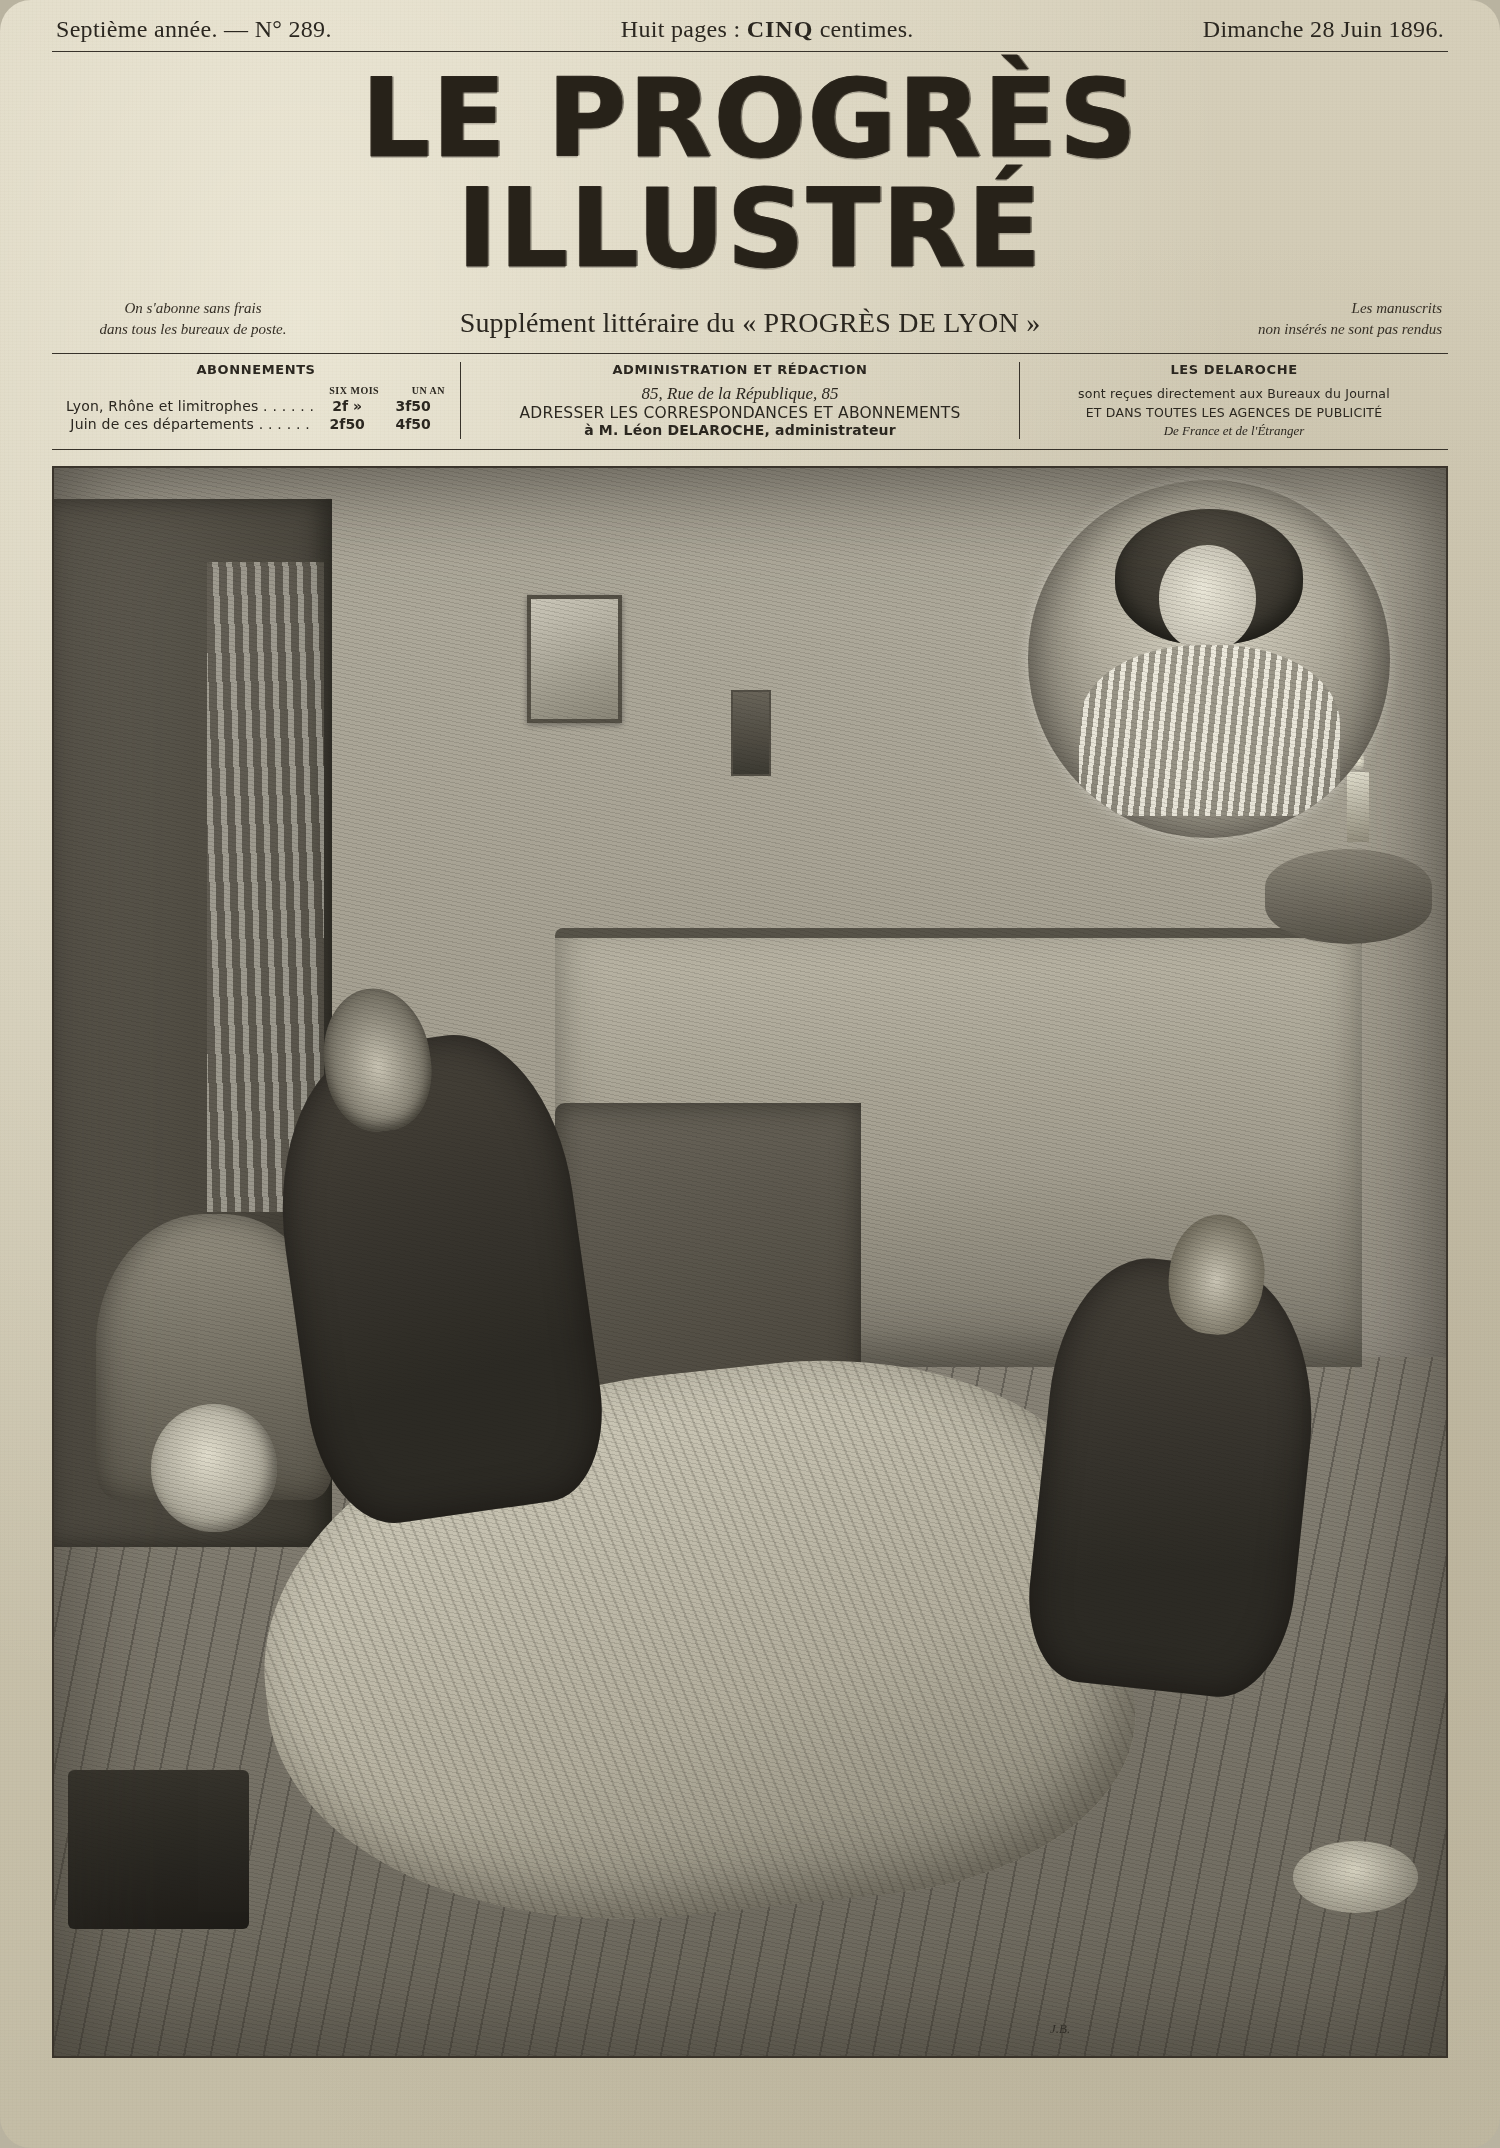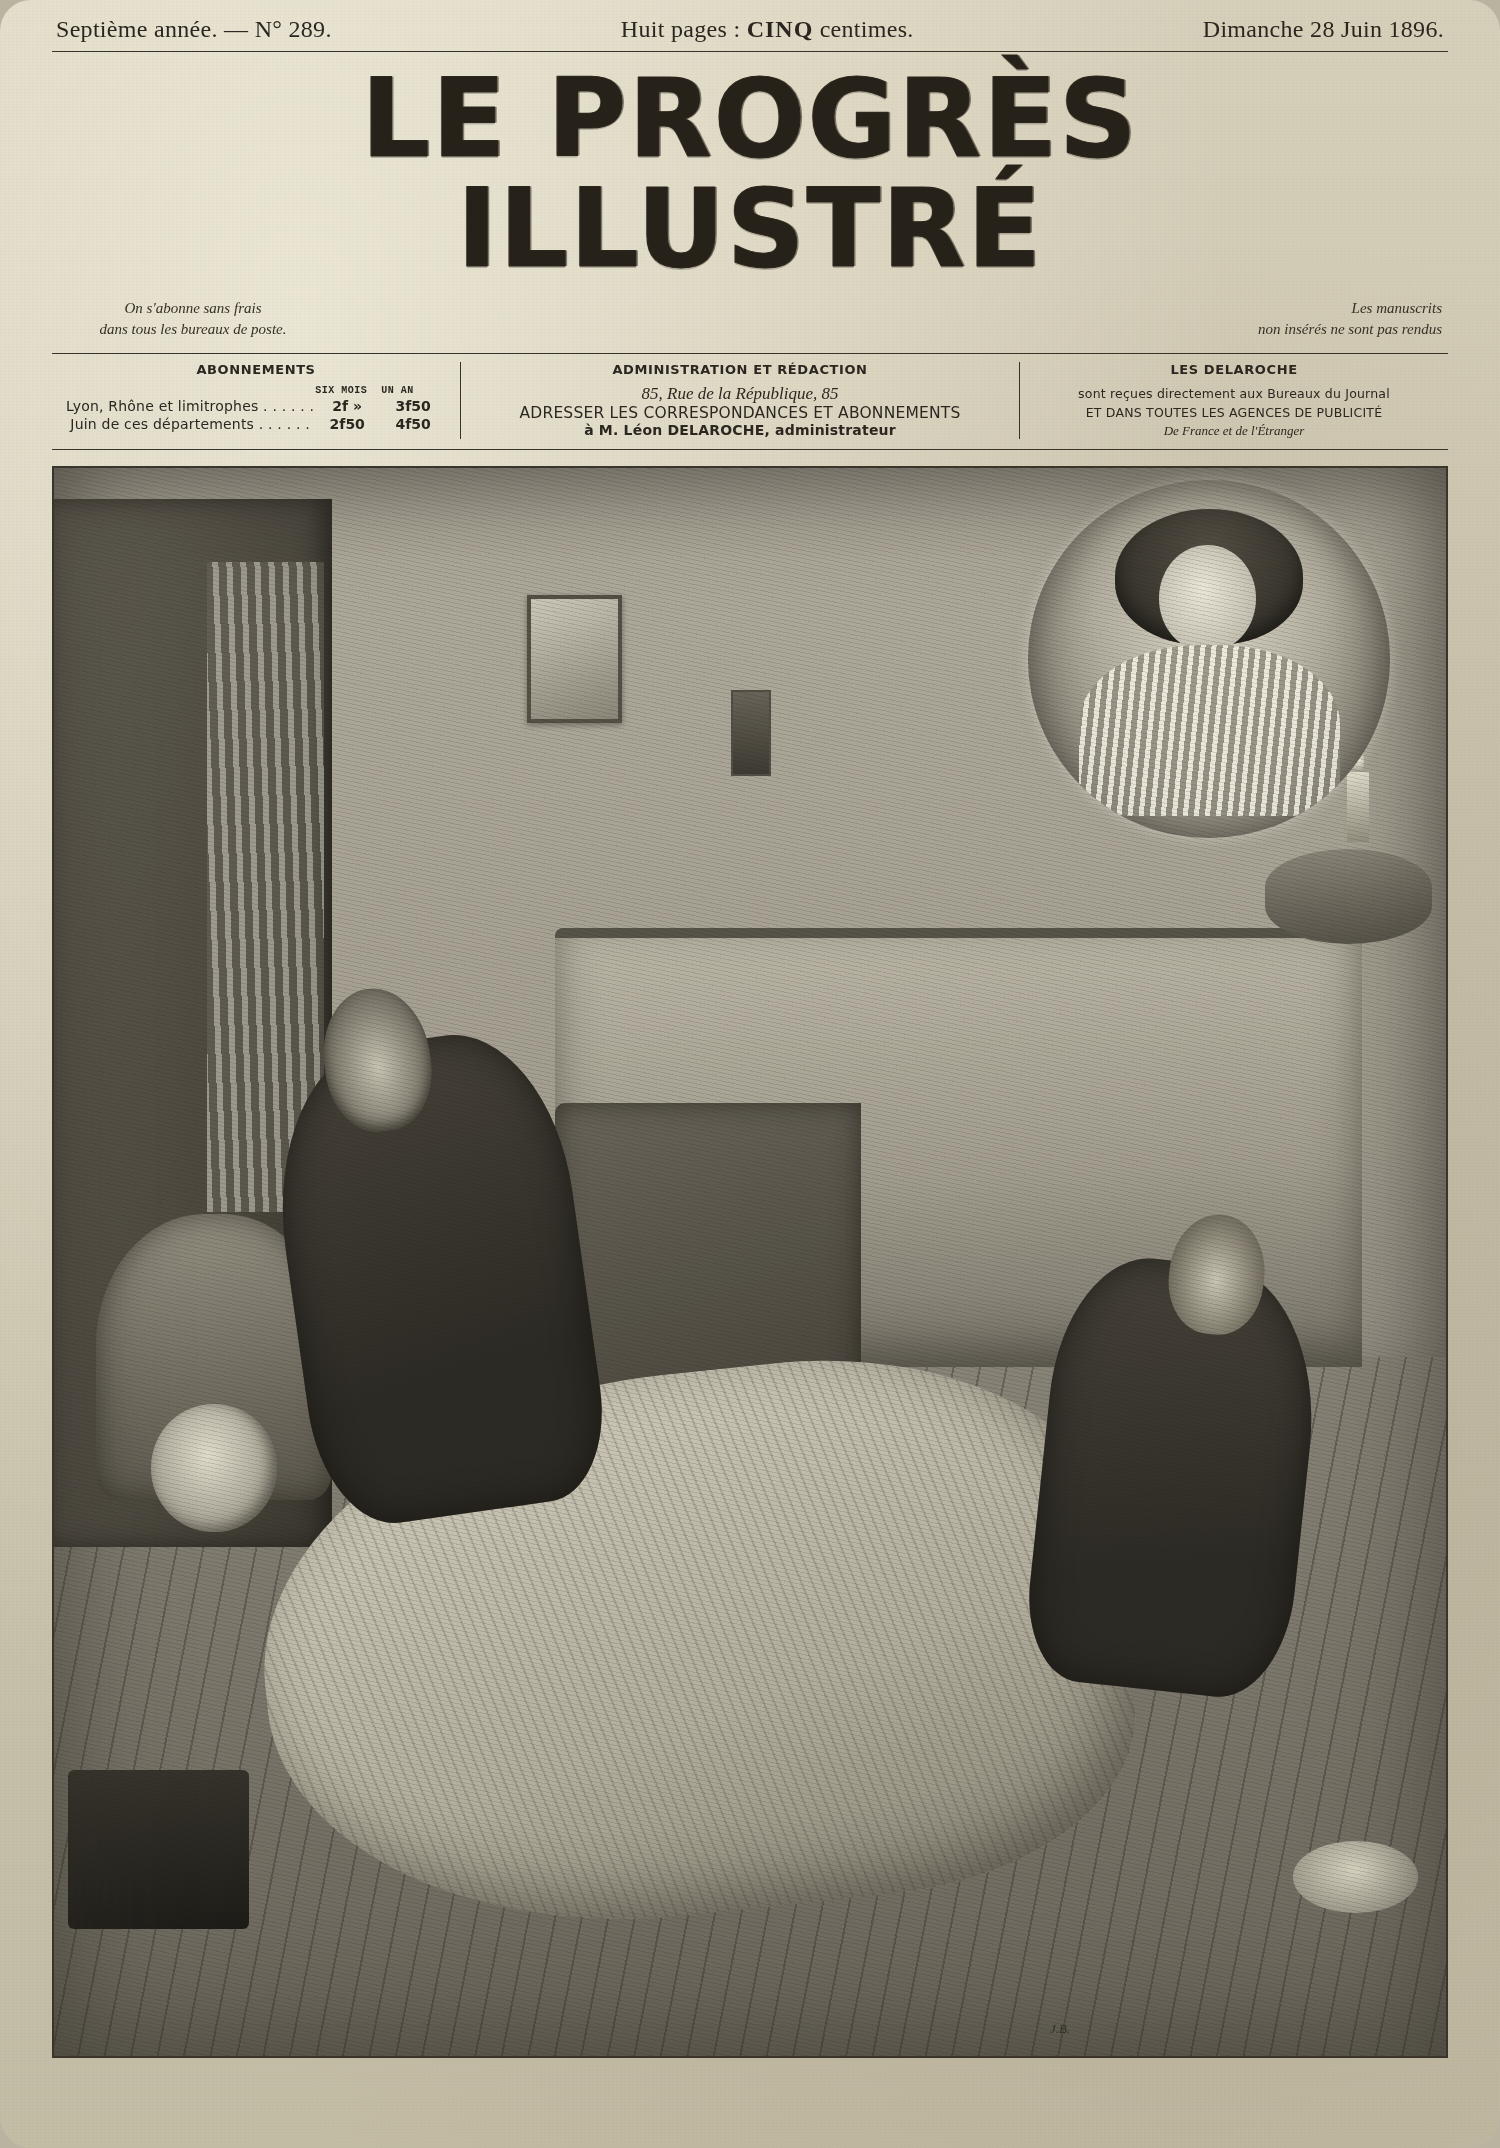--- a/index.html
+++ b/index.html
@@ -119,25 +119,25 @@
     font-size: 13px;
     letter-spacing: 0.6px;
     margin-bottom: 7px;
   }
   .abo-table {
     width: 100%;
     border-collapse: collapse;
     font-size: 14px;
   }
   .abo-table th {
-    font-family: Liberation Mono, monospace;
+    font-family: Liberation Serif, serif;
     font-size: 10px;
     font-weight: bold;
     letter-spacing: 0.5px;
-    text-align: left;
+    text-align: right;
     padding-bottom: 1px;
   }
   .abo-table td {
     font-family: "DejaVu Sans", sans-serif;
     font-size: 14px;
     padding: 1px 0;
     white-space: nowrap;
   }
   .abo-table td.lbl { text-align: center; letter-spacing: 0.2px; }
   .abo-table td.num { text-align: center; font-weight: bold; width: 72px; }
@@ -350,20 +350,21 @@
 
     <div class="masthead">
       <h1>LE PROGRÈS ILLUSTRÉ</h1>
     </div>
 
     <div class="sub-row">
       <div class="side left">
         <div>On s'abonne sans frais</div>
         <div>dans tous les bureaux de poste.</div>
       </div>
+      <div class="center">Supplément littéraire du « PROGRÈS DE LYON »</div>
       <div class="side right">
         <div>Les manuscrits</div>
         <div>non insérés ne sont pas rendus</div>
       </div>
     </div>
 
     <div class="infobar">
 
       <div class="col c1">
         <div class="ttl">ABONNEMENTS</div>

